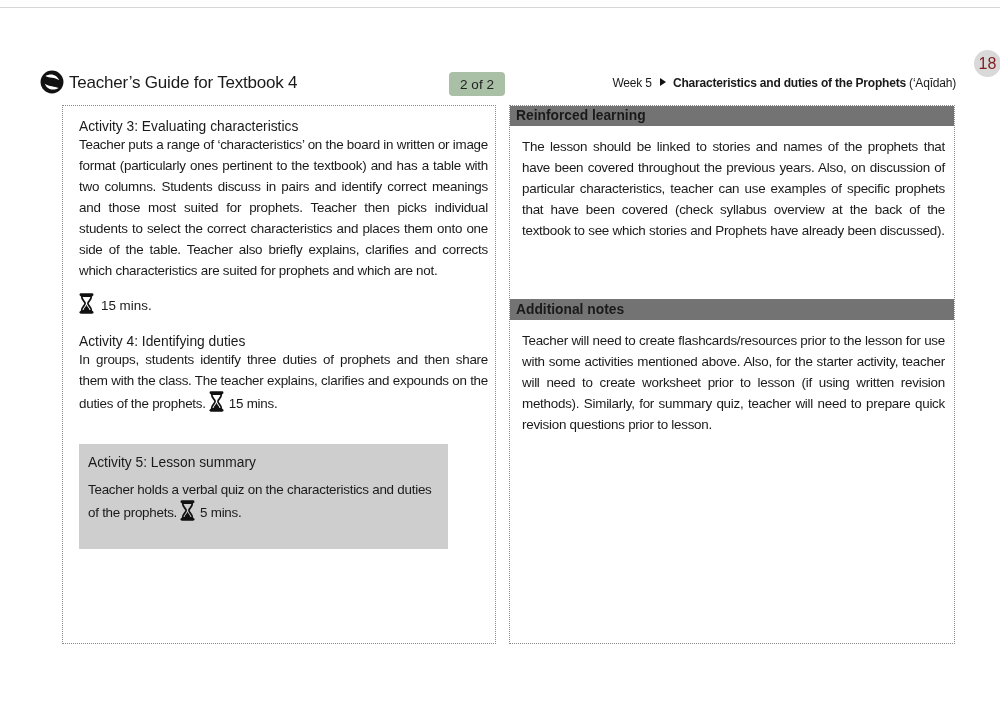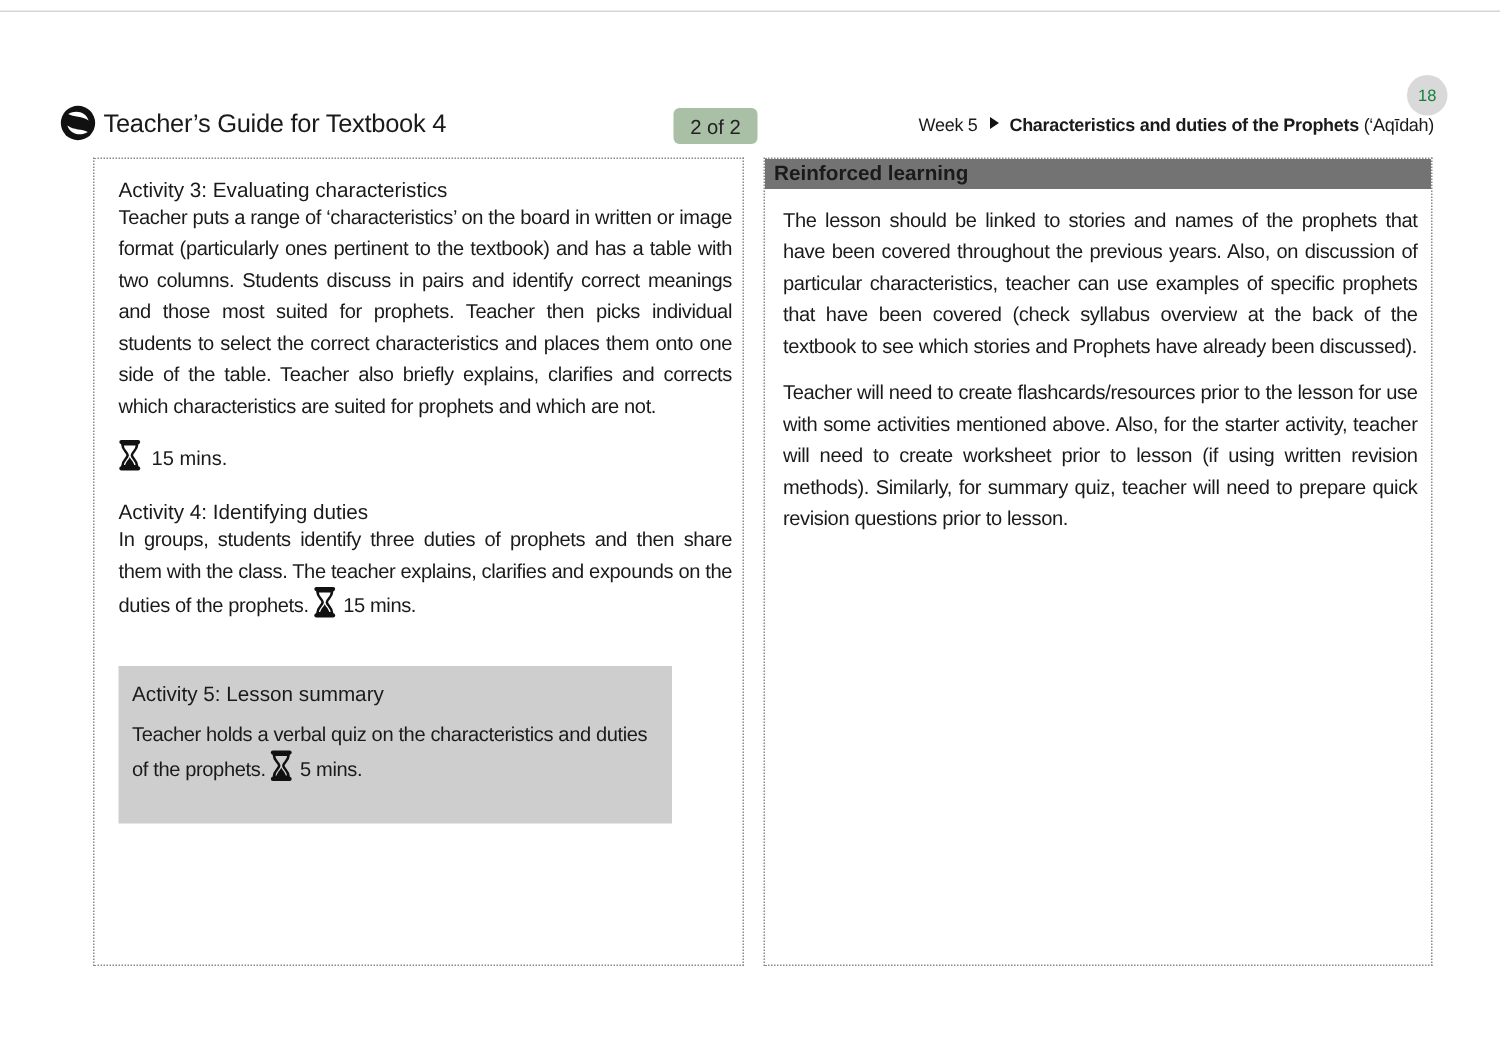--- a/index.html
+++ b/index.html
@@ -21,22 +21,22 @@
     display: flex; align-items: center; justify-content: center;
   }
   .week-line { position: absolute; right: 44px; top: 76px; font-size: 12px; white-space: nowrap; letter-spacing: -0.2px; }
   .week-line .bold { font-weight: bold; }
   .tri {
     display: inline-block; width: 0; height: 0;
     border-left: 6px solid #111; border-top: 4.5px solid transparent; border-bottom: 4.5px solid transparent;
     margin: 0 4px 1px 5px;
   }
   .page-circle {
-    position: absolute; left: 938px; top: 50px; width: 27px; height: 27px; border-radius: 50%;
-    background: #d9d9d9; color: #15803d; font-size: 11px;
+    position: absolute; left: 974px; top: 50px; width: 27px; height: 27px; border-radius: 50%;
+    background: #d9d9d9; color: #7f1d1d; font-size: 16px;
     display: flex; align-items: center; justify-content: center;
   }
 
   
   .col {
     position: absolute; top: 105px; height: 539px; border: 1px dotted #8a8a8a;
     background: #fff; box-sizing: border-box;
   }
   .col-left  { left: 62px;  width: 434px; padding: 13px 7px 0 16px; }
   .col-right { left: 509px; width: 446px; }
@@ -124,15 +124,16 @@
               <path d="M2.4 2.6 C2.4 6.5 5.7 7.6 5.7 9.5 C5.7 11.4 2.4 12.5 2.4 16.4 L11.6 16.4 C11.6 12.5 8.3 11.4 8.3 9.5 C8.3 7.6 11.6 6.5 11.6 2.6 Z" fill="none" stroke="#111" stroke-width="1.6"></path>
               <path d="M7 10.6 C6.6 12.2 4.7 13.2 4.1 15.9 L9.9 15.9 C9.3 13.2 7.4 12.2 7 10.6 Z" fill="#111"></path>
             </svg></span><span>5 mins.</span></p>
     </div>
   </div>
 
   <div class="col col-right">
     <div class="bar">Reinforced learning</div>
     <p class="body">The lesson should be linked to stories and names of the prophets that have been covered throughout the previous years.  Also, on discussion of particular characteristics, teacher can use examples of specific prophets that have been covered (check syllabus overview at the back of the textbook to see which stories and Prophets have already been discussed).</p>
 
+    <div class="bar notes">Additional notes</div>
     <p class="body p-notes">Teacher will need to create flashcards/resources prior to the lesson for use with some activities mentioned above. Also, for the starter activity, teacher will need to create worksheet prior to lesson (if using written revision methods). Similarly, for summary quiz, teacher will need to prepare quick revision questions prior to lesson.</p>
   </div>
 </div>
 
 </body></html>

